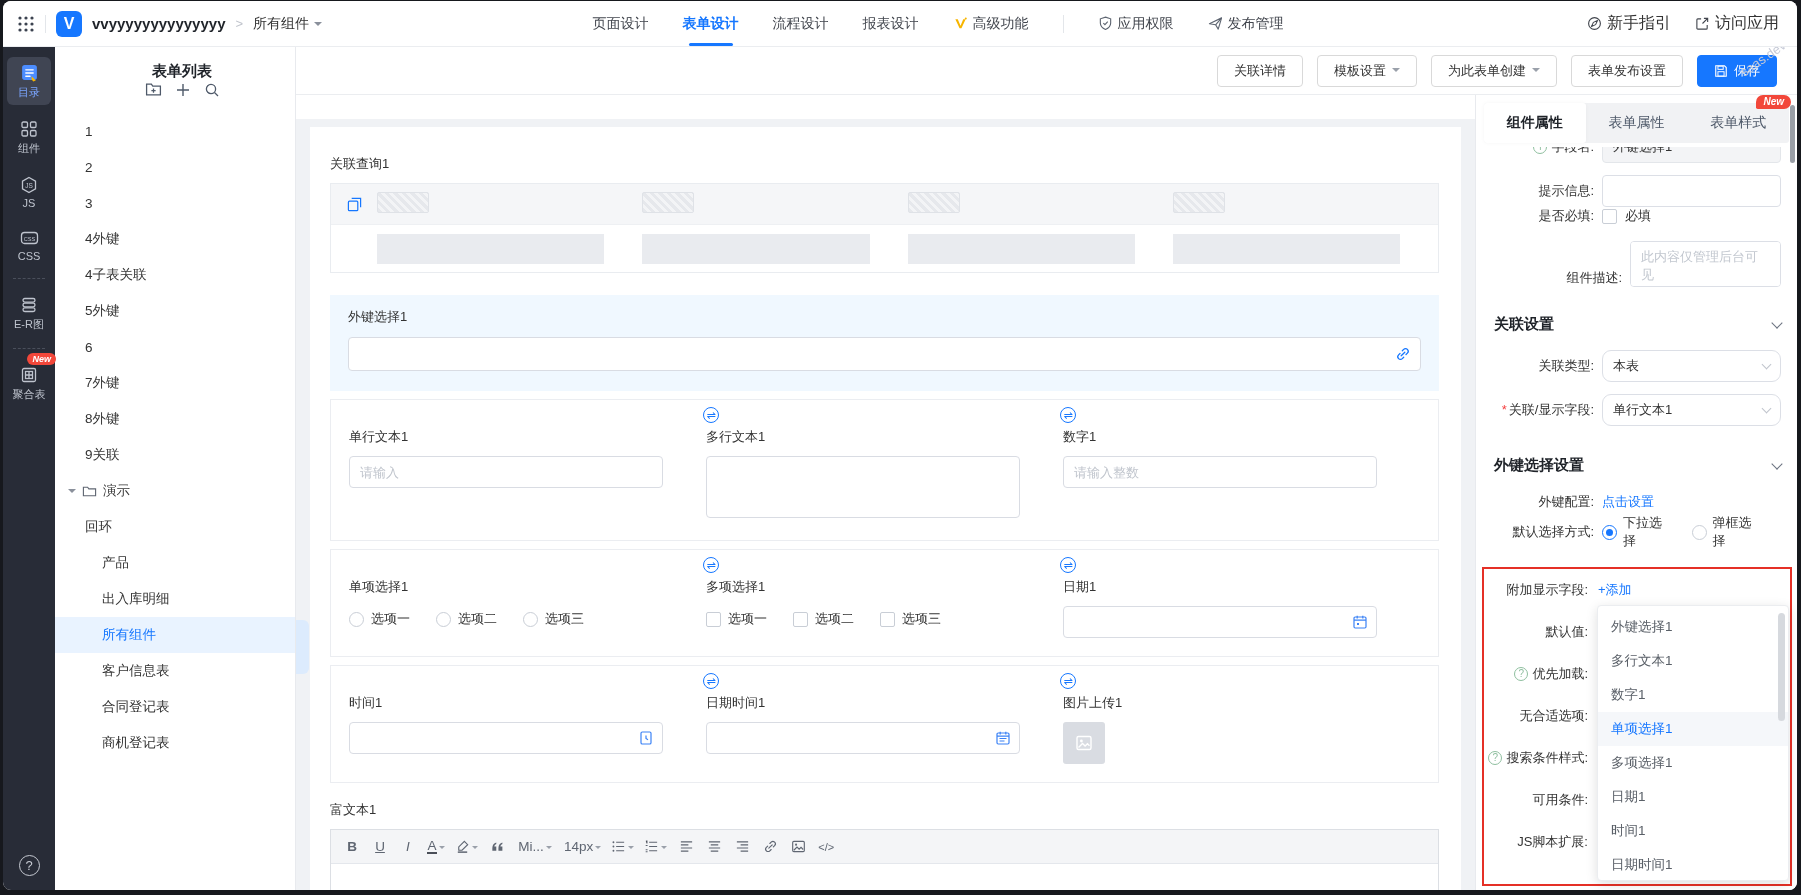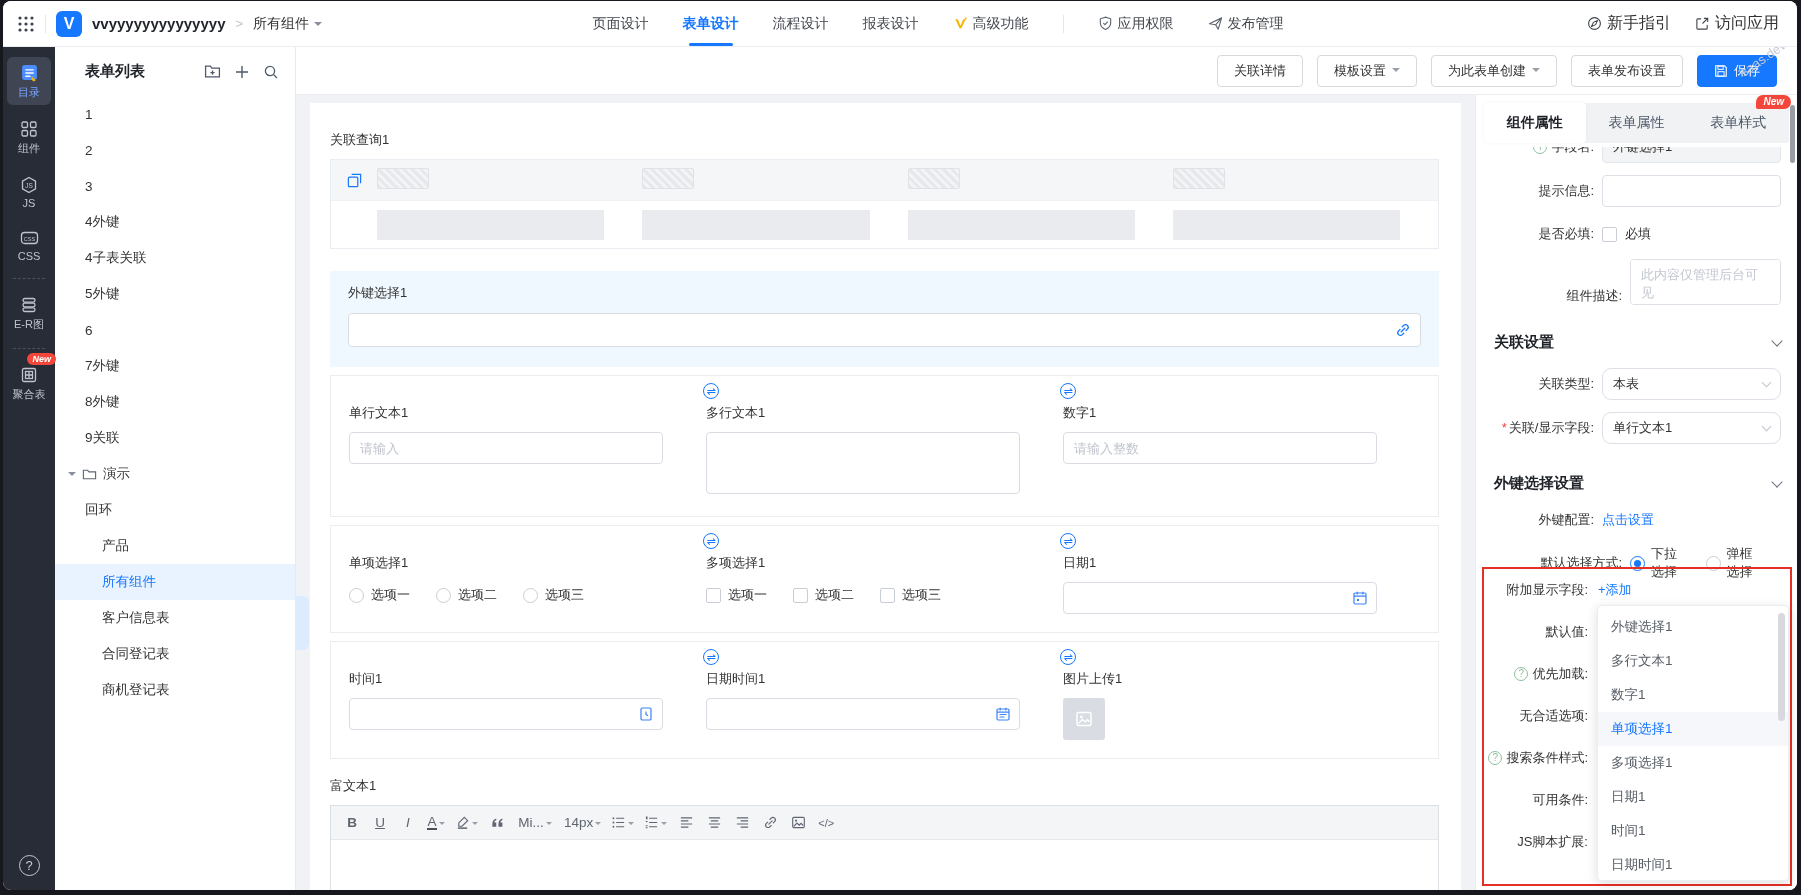--- a/index.html
+++ b/index.html
@@ -43,21 +43,21 @@
   .rail-item.active { background:#404553; color:#7aa5ff; }
   .ri-label { font-size:11px; margin-top:3px; }
   .rail-div { width:32px; border-top:1px dashed #4a4f5b; margin:2px 0 11px; }
   .rail-badge { position:absolute; top:-7px; right:-5px; background:#f2473a; color:#fff;
     font-size:9px; font-style:italic; font-weight:bold; padding:1px 5px; border-radius:7px; }
   .rail-help { margin-top:auto; margin-bottom:14px; width:21px; height:21px; border-radius:50%;
     border:1.5px solid #c6cad2; color:#c6cad2; font-size:13px; display:flex; align-items:center; justify-content:center; cursor:pointer;}
 
   
   .flist { width:241px; flex:none; background:#fff; border-right:1px solid #e8eaee; display:flex; flex-direction:column;}
-  .fl-head { display:flex; padding:15px 16px 11px 30px; }
+  .fl-head { display:flex; align-items:center; padding:15px 16px 11px 30px;flex-direction:column; }
   .fl-title { font-size:15px; font-weight:bold; color:#1f2329; flex:1;}
   .fl-icons { display:flex; gap:13px; align-items:center;}
   .fl-icons svg { cursor:pointer; }
   .fl-list { flex:1; overflow:hidden; padding-top:4px;}
   .fl-item { height:36px; display:flex; align-items:center; padding-left:30px; font-size:13.5px; color:#333; cursor:pointer;}
   .fl-item.folder { padding-left:13px; }
   .fl-item.child { padding-left:47px; }
   .fl-item.selected { background:#e9f3ff; color:#1677ff; }
   .fl-caret { display:none; width:0; height:0; border:4px solid transparent; border-top-color:#8a909b; margin:4px 6px 0 0;}
   .fl-folder { display:none; margin-right:6px; }
@@ -69,21 +69,21 @@
     display:flex; align-items:center; justify-content:flex-end; gap:14px; padding-right:20px; position:relative;}
   .btn { height:32px; padding:0 16px; border:1px solid #d9d9d9; border-radius:4px; background:#fff;
     font-size:13px; color:#333; display:flex; align-items:center; gap:6px; cursor:pointer; font-family:inherit;}
   .btn .caret { border-top-color:#9aa0aa; margin-top:3px; border-width:4px;}
   .btn.primary { background:#1677ff; border-color:#1677ff; color:#fff; }
   .wm { position:absolute; right:8px; top:4px; transform:rotate(-35deg); color:#c5c9d6; font-size:13px; pointer-events:none;}
 
   .work { flex:1; display:flex; min-height:0;}
 
   
-  .canvas { flex:1; background:#f0f2f5; padding:8px 14px 0 14px; position:relative; min-width:0;}
+  .canvas { flex:1; background:#f0f2f5; padding:8px 14px 0 14px; position:relative; min-width:0;margin-top:24px;}
   .side-handle { position:absolute; left:0; top:501px; width:13px; height:54px; background:#dcebfd; border-radius:0 6px 6px 0;}
   .card { background:#fff; height:100%; overflow:hidden; padding:14px 22px 0 20px;}
   .f-label { font-size:13px; color:#333; }
   .lone { margin:14px 0 10px; }
 
   .assoc-table { border:1px solid #e9ecf0; }
   .at-head { display:flex; background:#f5f6f8; height:40px; align-items:center;}
   .at-body { display:flex; background:#fff; height:48px; align-items:center; border-top:1px solid #eef0f3;}
   .at-iconcell { width:46px; flex:none; display:flex; justify-content:center;}
   .at-cell { flex:1; }
@@ -405,20 +405,24 @@
           <div class="fl-item">
 
             <span class="fl-label">回环</span>
           </div>
 
           <div class="fl-item child">
 
             <span class="fl-label">产品</span>
           </div>
 
+          <div class="fl-item child">
+
+            <span class="fl-label">出入库明细</span>
+          </div>
 
           <div class="fl-item selected child">
 
             <span class="fl-label">所有组件</span>
           </div>
 
           <div class="fl-item child">
 
             <span class="fl-label">客户信息表</span>
           </div>
@@ -738,21 +742,21 @@
                   </span>
                 <input class="p-input gray" value="外键选择1" style="">
               </div>
             </div>
 
             <div class="p-row" style="margin-top:10px;">
               <span class="p-label">提示信息:</span>
               <input class="p-input" style="">
             </div>
 
-            <div class="p-row" style="margin-top:18px;">
+            <div class="p-row" style="">
               <span class="p-label">是否必填:</span>
               <span class="check"></span>
               <span class="radio-lab" style="margin-left:8px;">必填</span>
             </div>
 
             <div class="p-row" style="margin-top:16px; align-items:flex-end;margin-left:28px;">
               <span class="p-label" style="margin-top:8px;">组件描述:</span>
               <textarea class="p-textarea" placeholder="此内容仅管理后台可见" style=""></textarea>
             </div>
 
@@ -782,21 +786,21 @@
             <div class="sec-head" style="margin-top:30px;">
               <span>外键选择设置</span>
               <span class="chev"></span>
             </div>
 
             <div class="p-row" style="margin-top:18px;">
               <span class="p-label">外键配置:</span>
               <span class="blue-link">点击设置</span>
             </div>
 
-            <div class="p-row" style="margin-top:16px;padding-left:28px;">
+            <div class="p-row" style="margin-top:3px;">
               <span class="p-label">默认选择方式:</span>
               <span class="p-radio on"></span>
               <span class="radio-lab">下拉选择</span>
               <span class="p-radio"></span>
               <span class="radio-lab">弹框选择</span>
             </div>
 
             <div class="red-box">
               <div class="rb-row">
                 <span class="rb-label">附加显示字段:</span>

